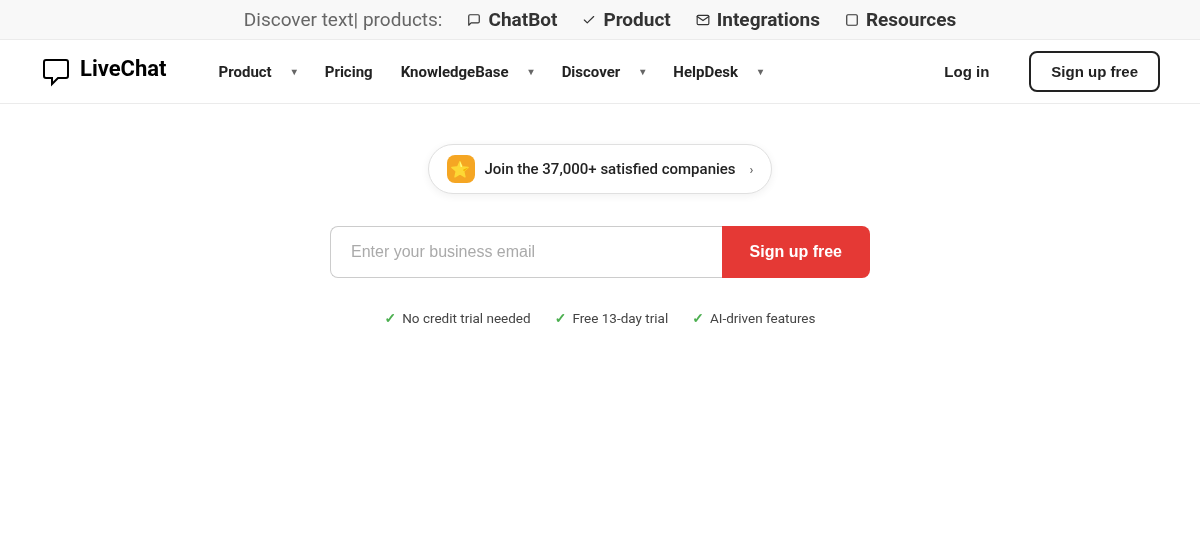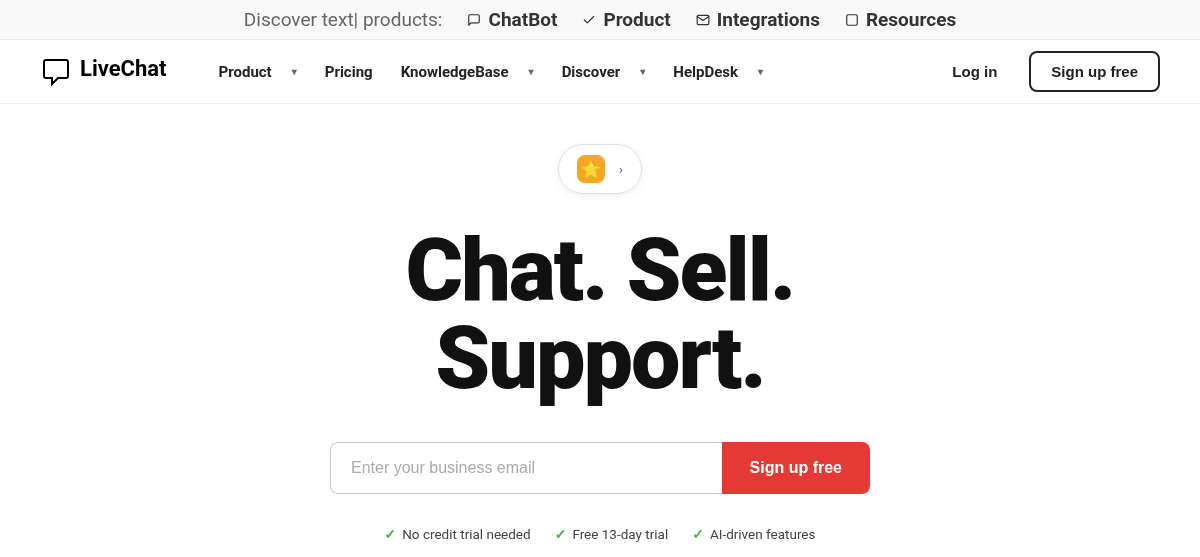--- a/index.html
+++ b/index.html
@@ -97,21 +97,21 @@
     }
 
     .chevron-down {
       font-size: 10px;
       color: #666;
     }
 
     .nav-actions {
       display: flex;
       align-items: center;
-      gap: 20px;
+      gap: 28px;
       flex-shrink: 0;
     }
 
     .btn-login {
       font-size: 15px;
       font-weight: 600;
       color: #222;
       cursor: pointer;
       padding: 8px 12px;
       border-radius: 6px;
@@ -319,27 +319,24 @@
   <div class="nav-actions">
     <button class="btn-login">Log in</button>
     <button class="btn-signup-nav">Sign up free</button>
   </div>
 </nav>
 
 <section class="hero">
 
   <div class="hero-badge">
     <div class="star-badge">⭐</div>
+    <span>Join the 37,000+ satisfied companies</span>
     <span class="hero-badge-chevron">›</span>
   </div>
 
-  <h1 class="hero-title">
-    <span>Chat. Sell.</span><br>
-    <span>Support.</span>
-  </h1>
 
   <div class="signup-form">
     <input type="email" class="email-input" placeholder="Enter your business email" style="">
     <button class="btn-signup-hero">Sign up free</button>
   </div>
 
   <div class="feature-bullets">
     <div class="bullet-item">
       <span class="check-icon">✓</span>
       <span>No credit trial needed</span>

